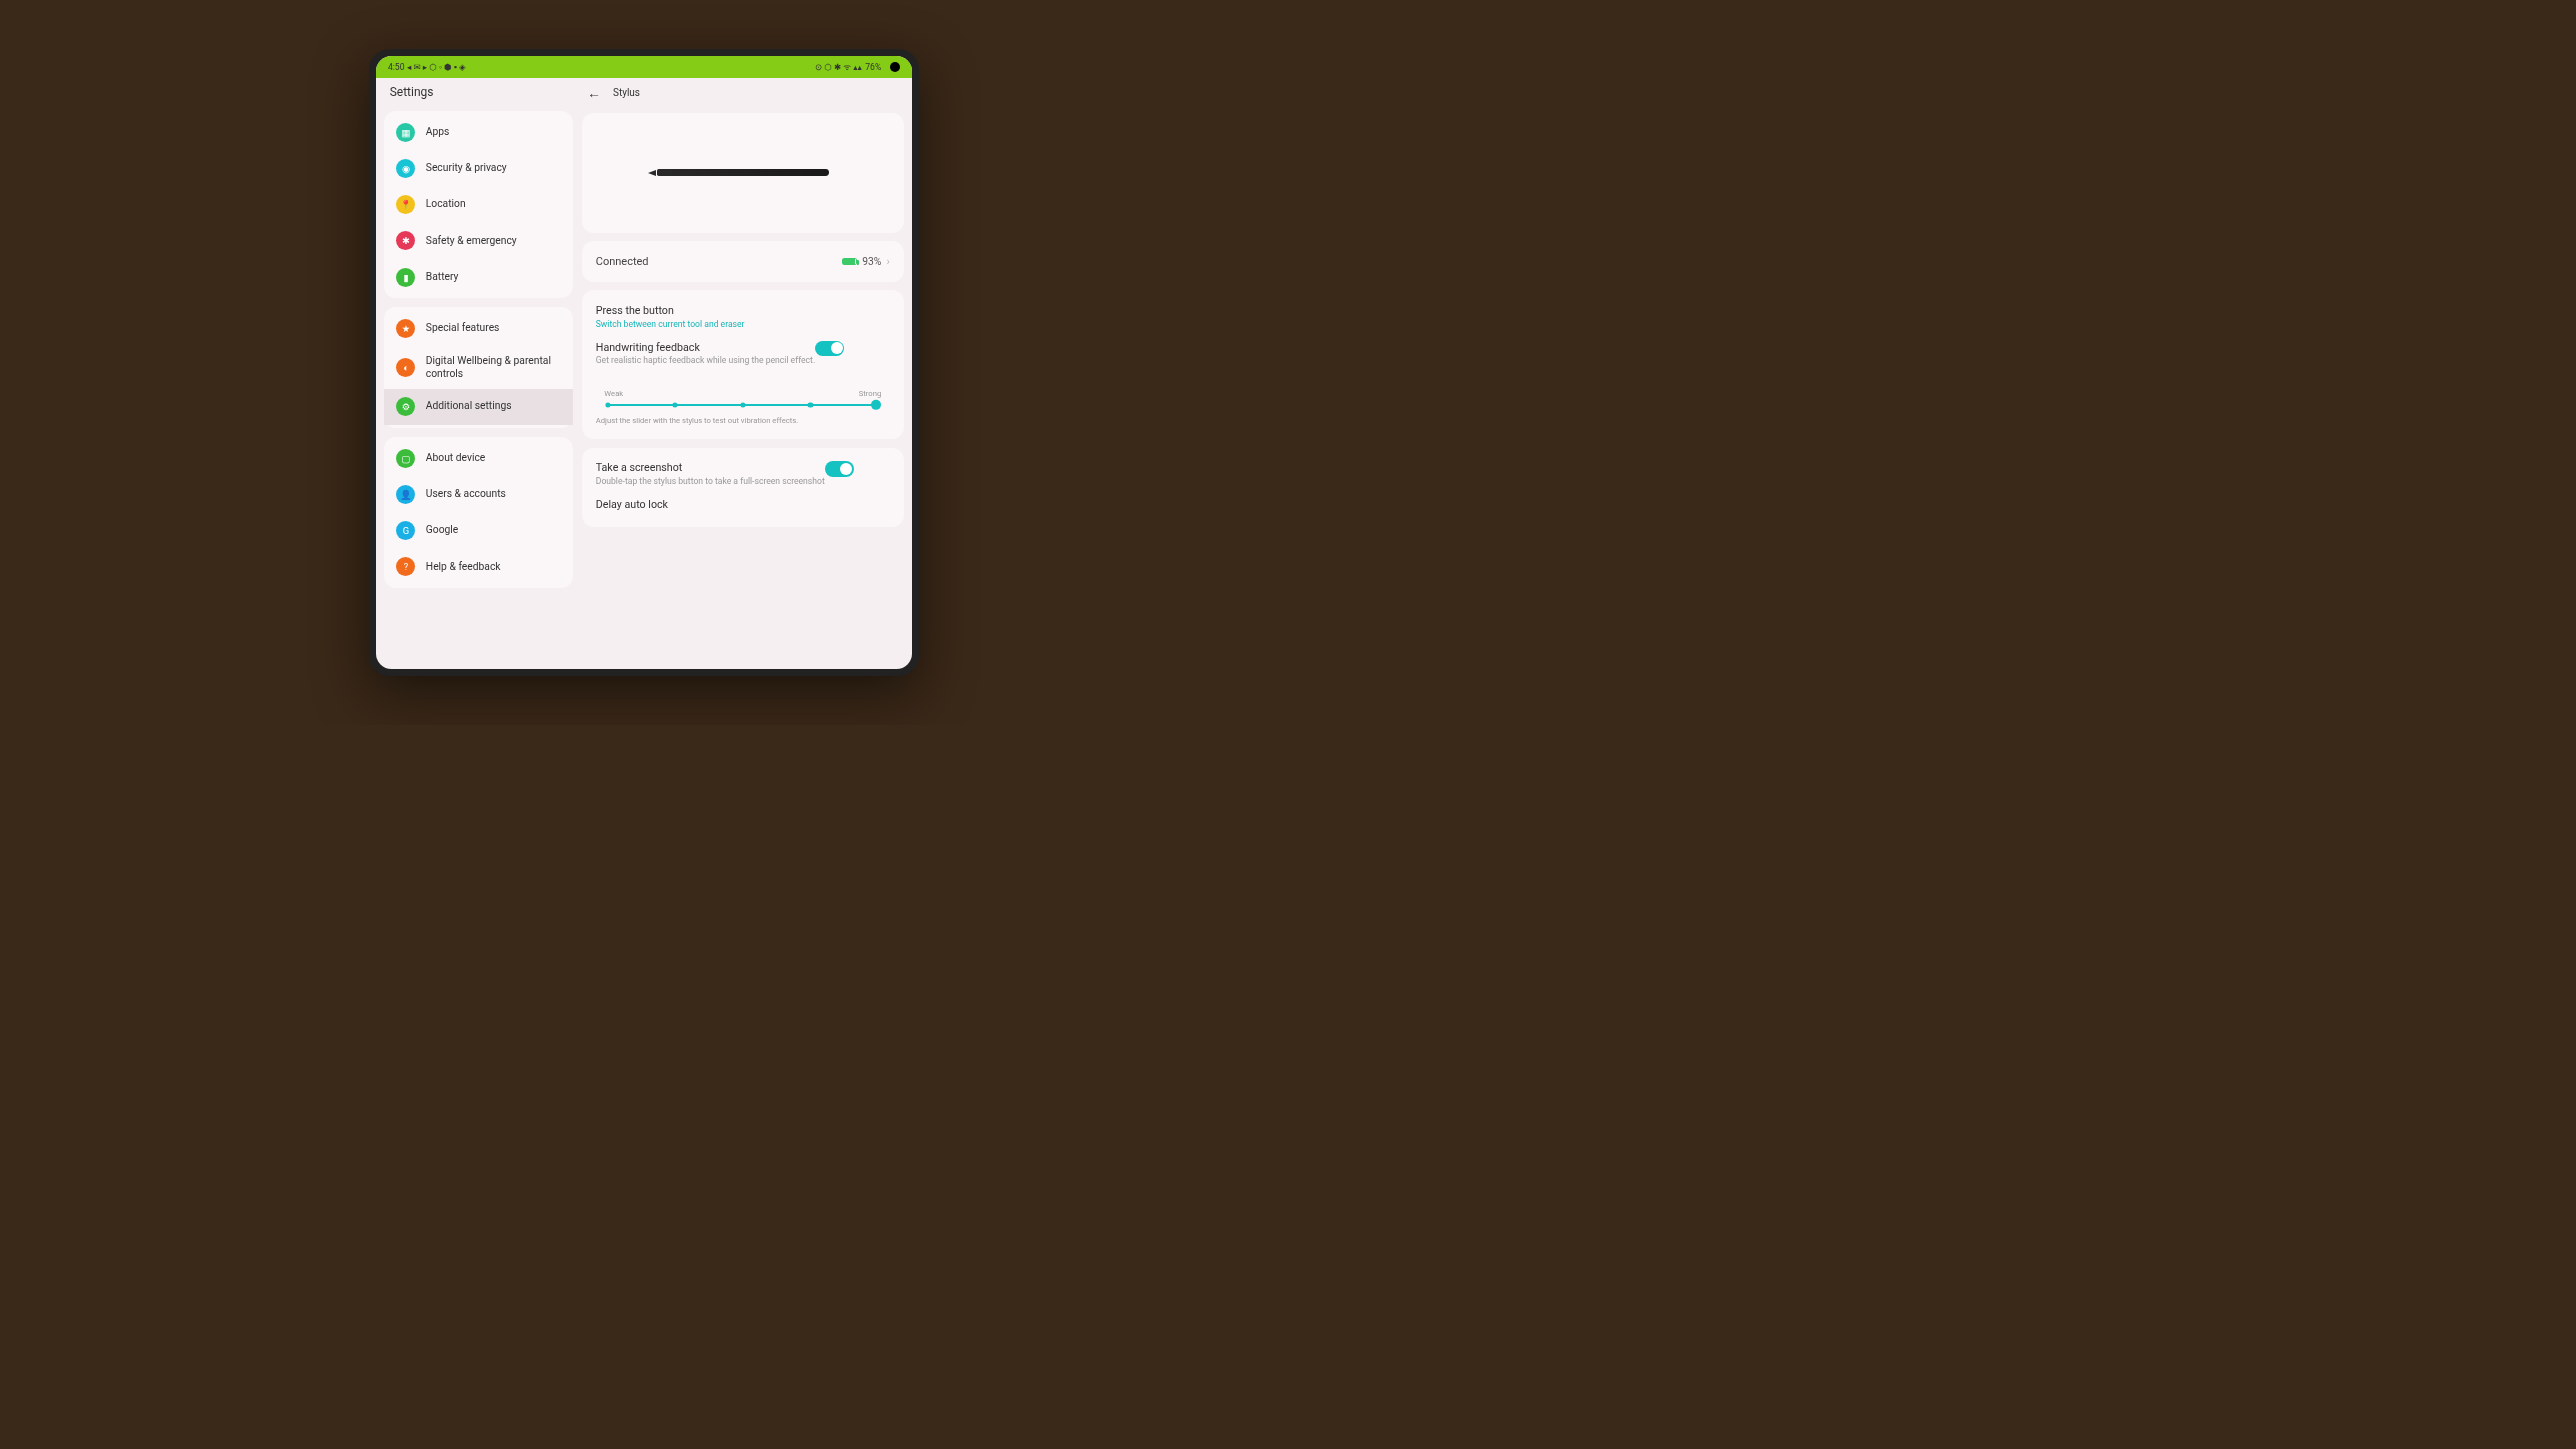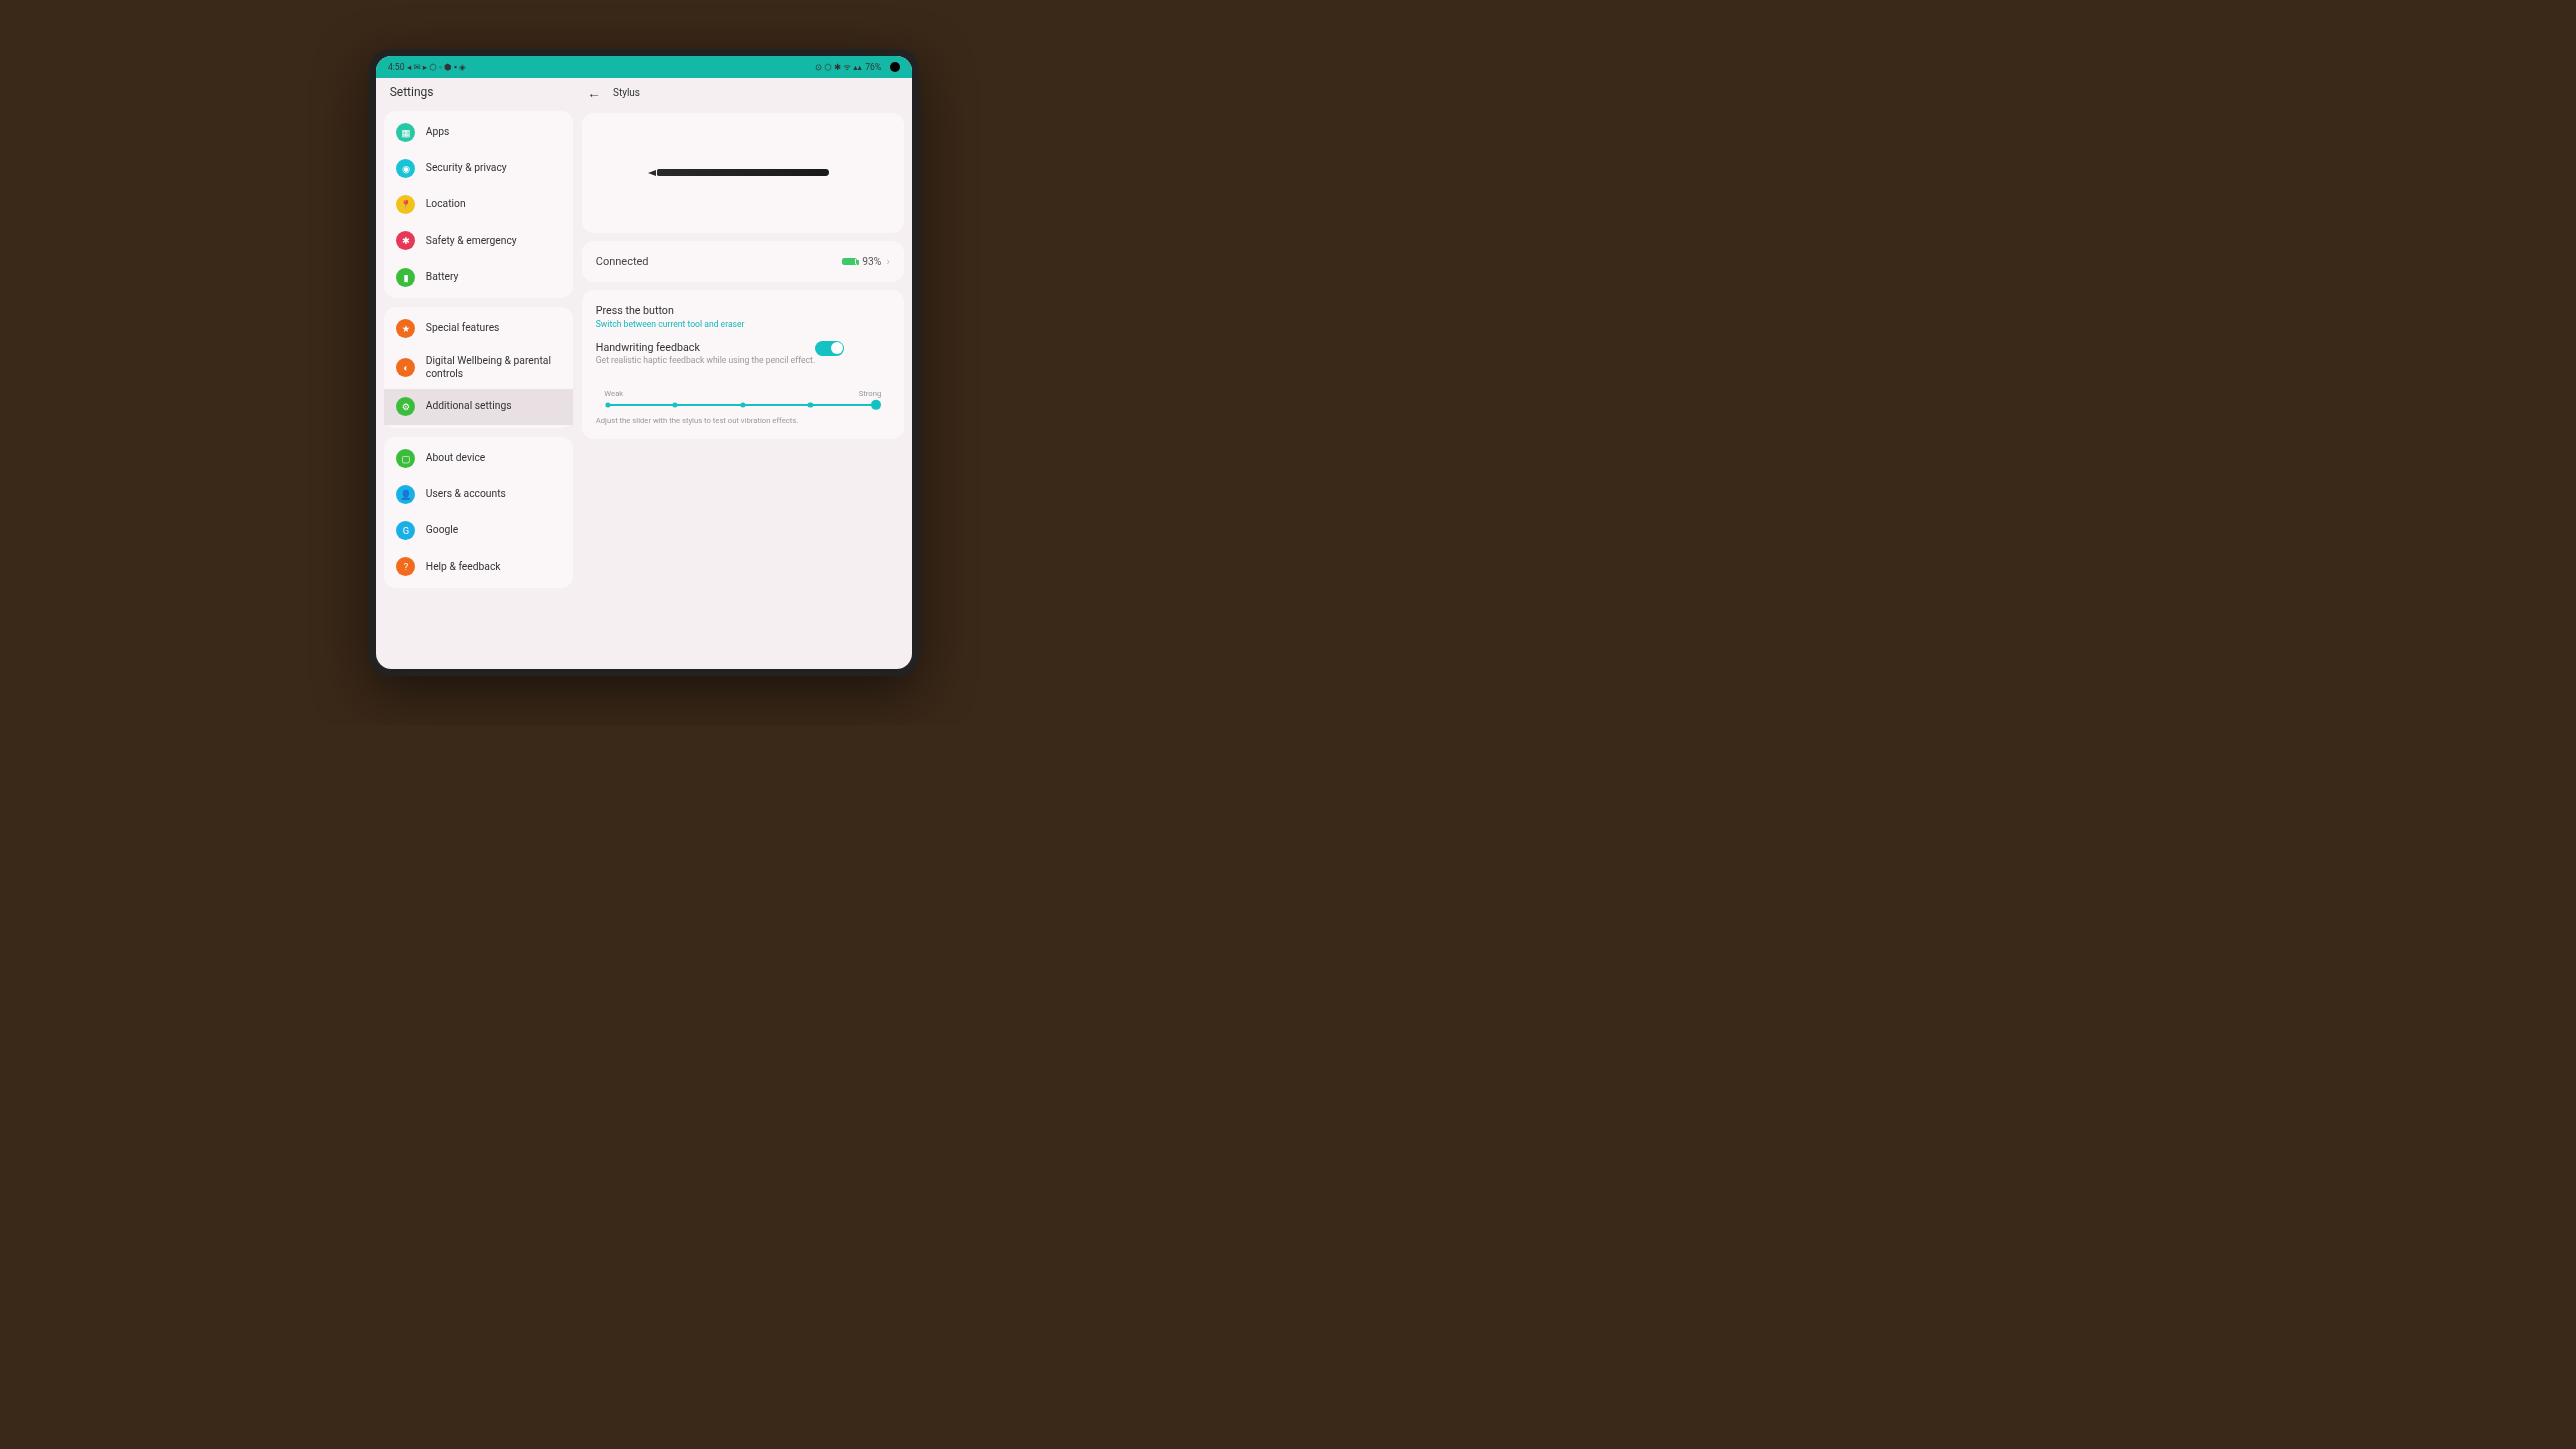--- a/index.html
+++ b/index.html
@@ -32,21 +32,21 @@
     flex-direction: column;
   }
   .statusbar {
     height: 22px;
     display: flex;
     justify-content: space-between;
     align-items: center;
     padding: 0 12px;
     font-size: 8.6px;
     color: #333;
-    background: #14b8a6;
+    background: #84cc16;
     gap: 9px;
   }
   .status-left { display: flex; gap: 2.6px; align-items: center; }
   .status-right { display: flex; gap: 3.4px; align-items: center; }
   .punch-hole {
     width: 10.3px; height: 10.3px; background: #000; border-radius: 50%;
     margin-left: 5.2px;
   }
   .content {
     flex: 1;
@@ -319,18 +319,32 @@
                 <span class="slider-dot" style="left:25%"></span>
                 <span class="slider-dot" style="left:50%"></span>
                 <span class="slider-dot" style="left:75%"></span>
                 <span class="slider-knob"></span>
               </div>
               <div class="slider-hint">Adjust the slider with the stylus to test out vibration effects.</div>
             </div>
           </div>
         </div>
 
+        <div class="card">
+          <div class="setting-block">
+            <div class="setting-row">
+              <div>
+                <div class="setting-title">Take a screenshot</div>
+                <div class="setting-sub">Double-tap the stylus button to take a full-screen screenshot</div>
+              </div>
+              <div class="toggle"></div>
+            </div>
+          </div>
+          <div class="setting-block">
+            <div class="setting-title">Delay auto lock</div>
+          </div>
+        </div>
 
       </div>
     </div>
   </div>
 </div>
 
 
 </body></html>

